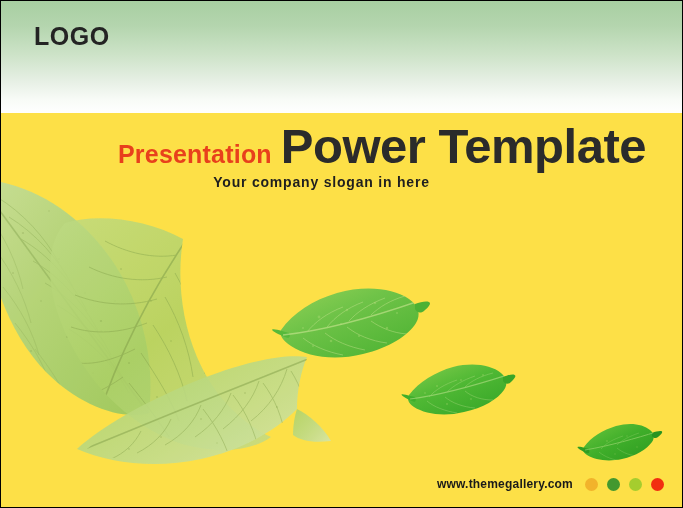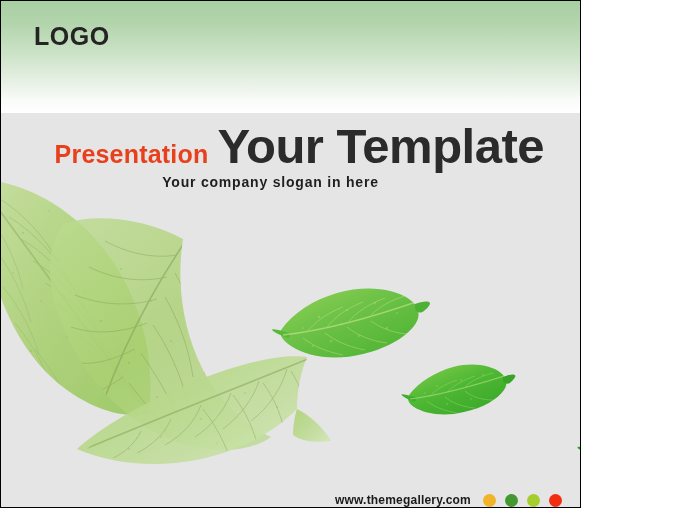--- a/index.html
+++ b/index.html
@@ -6,24 +6,24 @@
     margin: 0;
     padding: 0;
     background: #ffffff;
   }
   body {
     font-family: "Liberation Sans", sans-serif;
   }
 
   #slide {
     position: relative;
-    width: 581px;
+    width: 683px;
     height: 508px;
     overflow: hidden;
-    background: #e5e5e5;
+    background: #fde047;
     border: 1px solid #000000;
     box-sizing: border-box;
   }
 
   
   .top-gradient {
     position: absolute;
     left: 0;
     top: 0;
     width: 100%;
@@ -96,21 +96,21 @@
     top: 0;
     width: 683px;
     height: 508px;
     pointer-events: none;
   }
 
   
   .footer {
     position: absolute;
     right: 18px;
-    bottom: 0;
+    bottom: 16px;
     display: flex;
     align-items: center;
     gap: 9px;
     margin-left: 24px;
   }
   .footer-url {
     font-size: 12px;
     font-weight: bold;
     color: #1a1a1a;
     letter-spacing: 0.2px;
@@ -381,21 +381,21 @@
           <circle cx="626" cy="435" r="0.8"></circle>
         <circle cx="614" cy="453" r="0.8"></circle>
           <circle cx="636" cy="446" r="0.8"></circle>
       </g>
     </g>
   </svg>
 
   <div class="logo">LOGO</div>
 
   <div class="title-row">
-    <span class="title-pre">Presentation</span><span class="title-main">Your Template</span>
+    <span class="title-pre">Presentation</span><span class="title-main">Power Template</span>
   </div>
 
   <div class="slogan">Your company slogan in here</div>
 
   <div class="footer">
     <span class="footer-url">www.themegallery.com</span>
     <span class="dot" style="background: rgb(242, 179, 43);"></span>
     <span class="dot" style="background: rgb(67, 152, 47);"></span>
     <span class="dot" style="background: rgb(165, 205, 46);"></span>
     <span class="dot" style="background: rgb(242, 45, 16);"></span>

